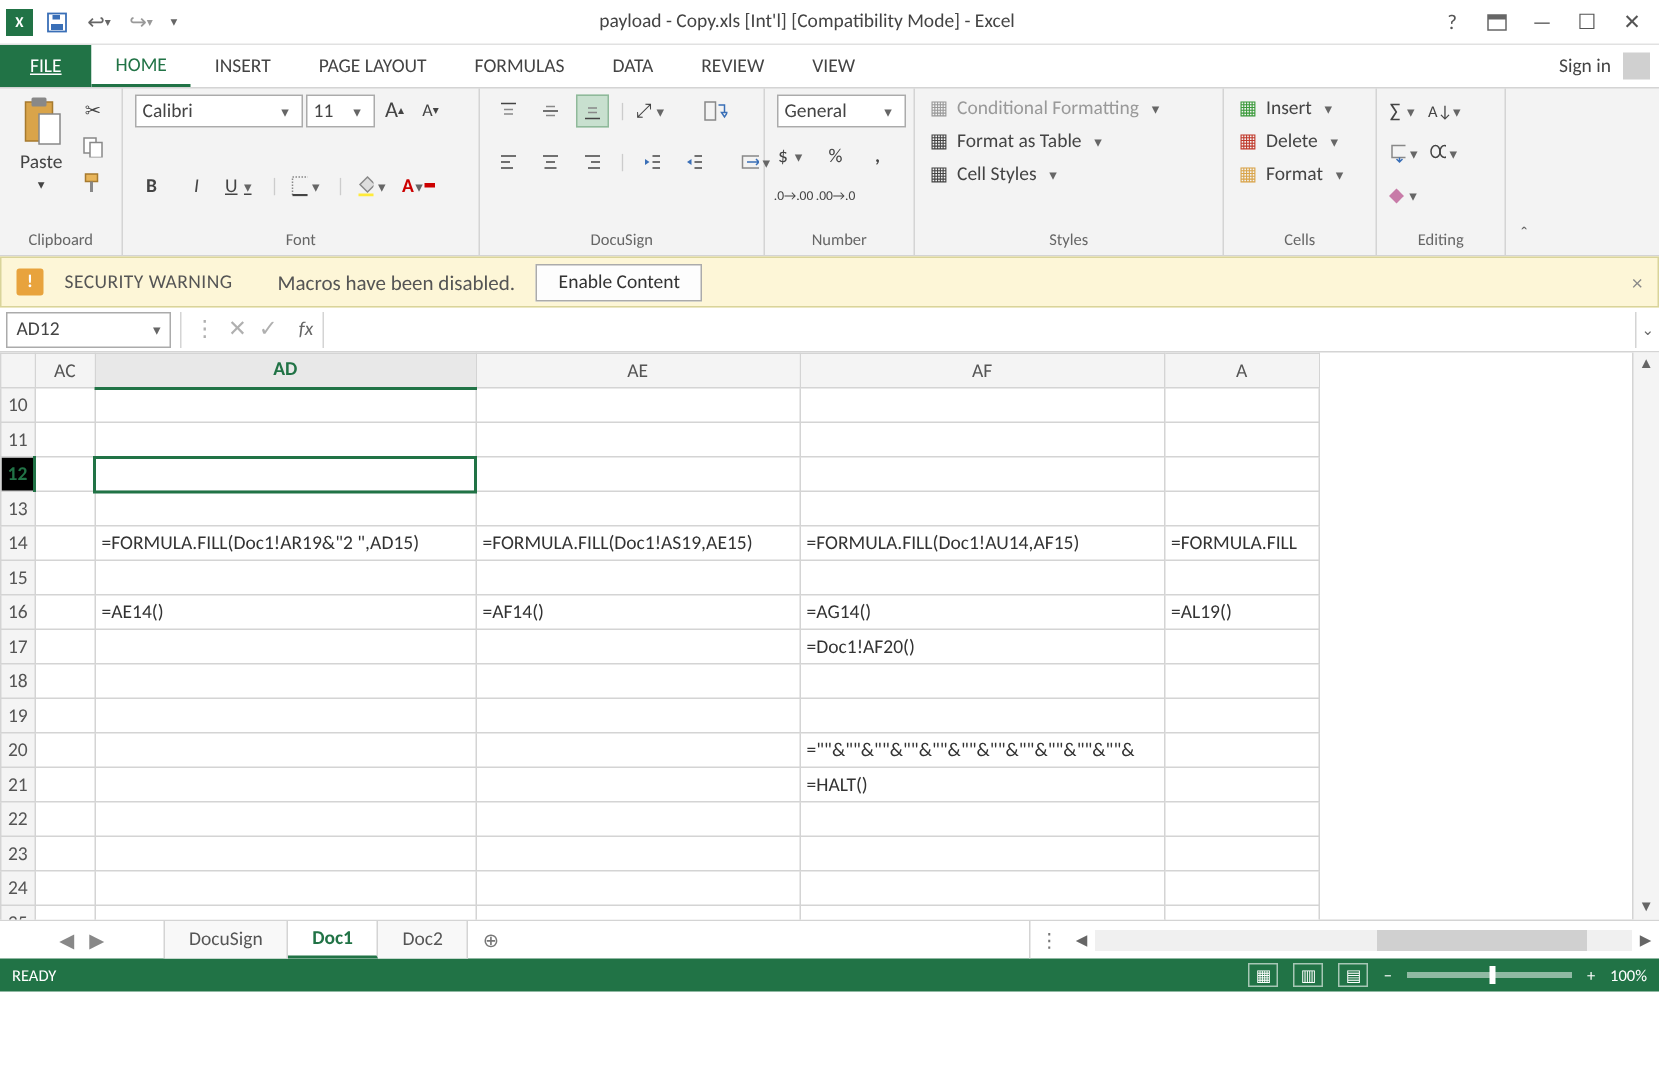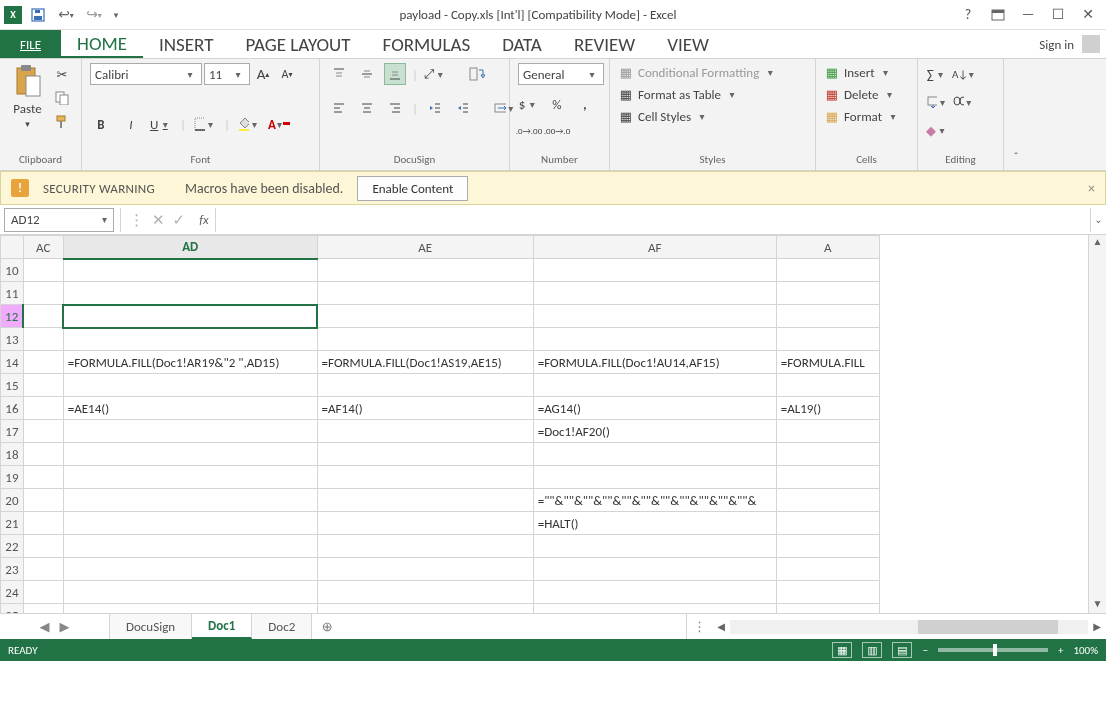--- a/index.html
+++ b/index.html
@@ -10,21 +10,21 @@
   .titlebar-left { display: flex; align-items: center; gap: 4px; padding-left: 4px; }
   .excel-icon { width: 18px; height: 18px; background: #217346; position: relative; display: flex; align-items: center; justify-content: center; color: #fff; font-size: 10px; font-weight: bold; }
   .qat-btn { width: 24px; height: 24px; display: flex; align-items: center; justify-content: center; color: #666; font-size: 14px; }
   .titlebar-center { flex: 1; text-align: center; color: #444; font-size: 13px; }
   .titlebar-right { display: flex; align-items: center; gap: 2px; padding-right: 4px; }
   .win-btn { width: 28px; height: 24px; display: flex; align-items: center; justify-content: center; color: #555; font-size: 14px; }
 
   
   .tabs { height: 28px; background: #fff; display: flex; align-items: stretch; }
   .tab-file { background: #217346; color: #fff; padding: 0 20px; display: flex; align-items: center; font-size: 13px; text-decoration: underline; }
-  .tab { padding: 0 16px; display: flex; align-items: center; font-size: 19px; color: #444; text-transform: uppercase; cursor: pointer; }
+  .tab { padding: 0 16px; display: flex; align-items: center; font-size: 13px; color: #444; text-transform: uppercase; cursor: pointer; }
   .tab.active { color: #217346; border-bottom: 2px solid #217346; background: #fff; font-weight: normal; }
   .tabs-right { margin-left: auto; display: flex; align-items: center; gap: 8px; padding-right: 6px; }
   .signin { font-size: 13px; color: #444; }
   .avatar { width: 18px; height: 18px; background: #d0d0d0; }
 
   
   .ribbon { height: 113px; background: #f3f3f3; border-top: 1px solid #d4d4d4; border-bottom: 1px solid #d4d4d4; display: flex; }
   .group { border-right: 1px solid #d4d4d4; padding: 4px 8px 2px; display: flex; flex-direction: column; position: relative; }
   .group-body { flex: 1; display: flex; align-items: flex-start; gap: 4px; }
   .group-label { text-align: center; font-size: 11px; color: #666; padding: 2px 0; position: relative; }
@@ -58,21 +58,21 @@
   .fbar-expand { width: 16px; color: #666; font-size: 10px; text-align: center; border-left:1px solid #d4d4d4; height:24px; display:flex; align-items:center; justify-content:center;}
 
   
   .grid-wrap { position: relative; height: 378px; display: flex; }
   .grid-main { flex: 1; overflow: hidden; position: relative; }
   table.grid { border-collapse: collapse; width: 880px; }
   table.grid th, table.grid td { border: 1px solid #d4d4d4; font-size: 13px; color: #333; background: #fff; height: 23px; }
   table.grid thead th { background: #f4f4f4; font-weight: normal; text-align: center; color: #555; position: relative; }
   table.grid thead th.sel { color: #217346; background: #e8e8e8; border-bottom: 2px solid #217346; font-weight: 600; }
   table.grid tbody th { background: #f4f4f4; font-weight: normal; text-align: center; color: #555; width: 36px; }
-  table.grid tbody th.sel { color: #217346; background: #f0abfc; border-right: 2px solid #217346; font-weight: 400; }
+  table.grid tbody th.sel { color: #217346; background: #000000; border-right: 2px solid #217346; font-weight: 700; }
   table.grid td { padding: 0 4px; text-align: left; white-space: nowrap; overflow: hidden; }
   table.grid td.selcell { outline: 2px solid #217346; outline-offset: -1px; }
   .corner { background: #f4f4f4; width: 36px; }
   .col-ac { width: 80px; }
   .col-ad { width: 308px; }
   .col-ae { width: 260px; }
   .col-af { width: 268px; }
   .col-ag { width: 120px; }
   .vscroll { width: 18px; background: #f4f4f4; border-left: 1px solid #d4d4d4; display:flex; flex-direction:column; }
   .vscroll .arrow { height: 16px; text-align:center; font-size:10px; color:#666; }

